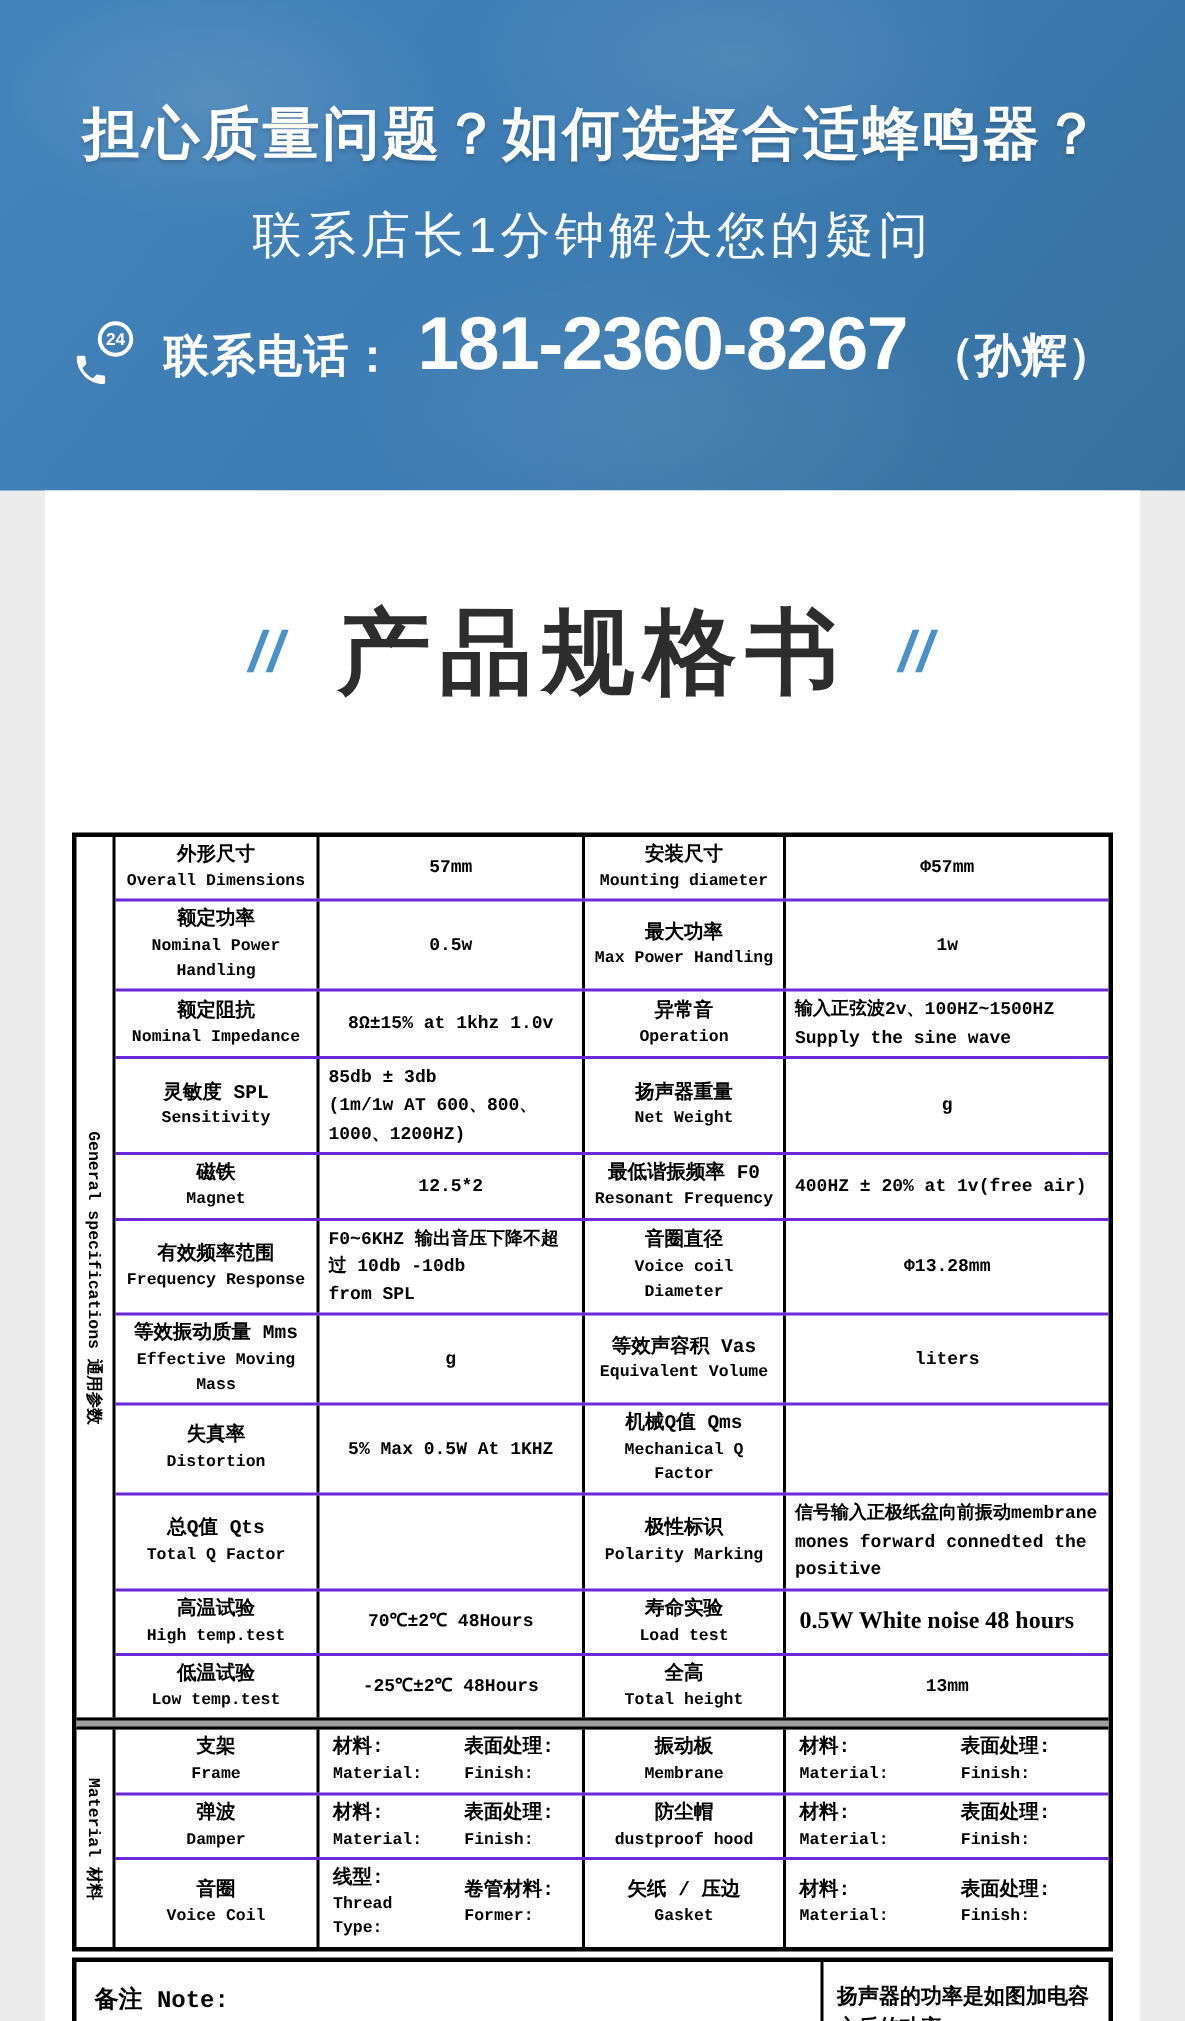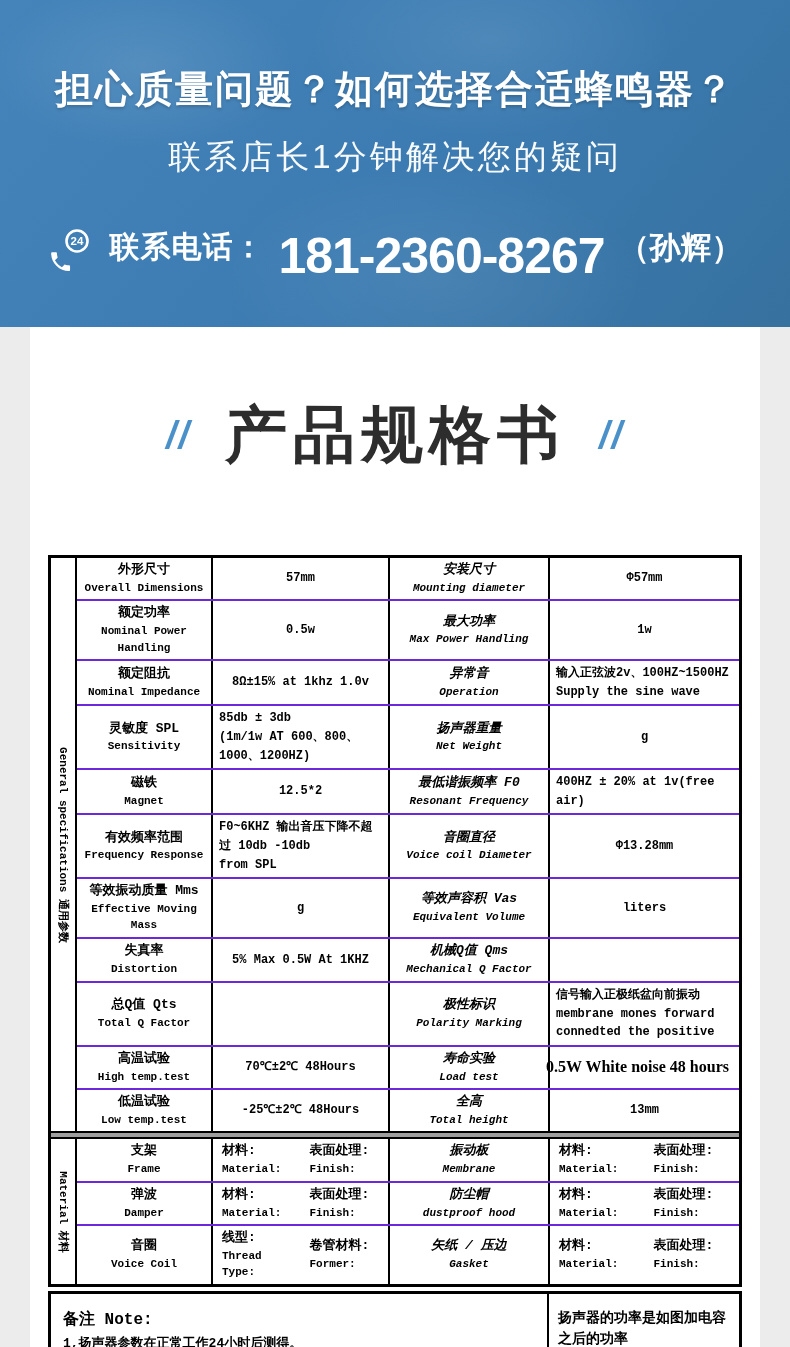--- a/index.html
+++ b/index.html
@@ -11,21 +11,21 @@
     width:790px; height:327px;
     background:
       radial-gradient(220px 120px at 18% 20%, rgba(255,255,255,0.10), rgba(255,255,255,0) 70%),
       radial-gradient(260px 140px at 62% 12%, rgba(255,255,255,0.09), rgba(255,255,255,0) 70%),
       radial-gradient(300px 160px at 55% 85%, rgba(255,255,255,0.07), rgba(255,255,255,0) 70%),
       linear-gradient(130deg,#4484ba 0%,#3c7bb1 55%,#36719f 100%);
     color:#fff; text-align:center; overflow:hidden;
   }
   .banner-title{ margin-top:64px; font-size:38px; font-weight:bold; letter-spacing:2px; text-shadow:0 2px 3px rgba(0,0,0,0.18); }
   .banner-subtitle{ margin-top:20px; font-size:33px; font-weight:normal; letter-spacing:3px; opacity:.96;text-align:center; }
-  .phone-row{ margin-top:47px; display:flex; align-items:flex-start; justify-content:center; gap:14px; }
+  .phone-row{ margin-top:20px; display:flex; align-items:flex-end; justify-content:center; gap:14px; }
   .phone-label{ font-size:30px; font-weight:bold; letter-spacing:1px; }
   .phone-number{ font-size:50px; font-weight:bold; letter-spacing:-1px; }
   .phone-contact{ font-size:31px; font-weight:bold; }
 
   
   .card{ width:730px; margin:0 auto; background:#fff; min-height:1020px; padding:0 18px 14px 18px; }
 
   .title-block{ padding-top:66px; text-align:center; display:flex; align-items:center; justify-content:center; gap:34px; }
   .title-decor{ font-size:38px; font-weight:bold; font-style:italic; color:#4a90c9; letter-spacing:2px; }
   .page-title{ font-size:62px; font-weight:bold; color:#2d2d2d; letter-spacing:6px; }
@@ -36,21 +36,21 @@
   .section{ display:flex; }
   .group-cell{ width:26px; border-right:2px solid #000; position:relative; flex:none; }
   .vlabel{ position:absolute; top:50%; left:50%; transform:translate(-50%,-50%) rotate(90deg); white-space:nowrap; font-size:11px; }
   .rows-wrap{ flex:1; min-width:0; }
   .row{ display:flex; }
   .row + .row{ border-top:2px solid #6d28d9; }
   .cell{ padding:3px 6px; display:flex; flex-direction:column; justify-content:center; align-items:center; text-align:center; min-width:0; }
   .cell.b-r{ border-right:2px solid #000; }
   .c-label1{ width:136px; flex:none; }
   .c-value1{ width:177px; flex:none; }
-  .c-label2{ width:160px; flex:none;font-style:italic; }
+  .c-label2{ width:134px; flex:none; }
   .c-value2{ flex:1; }
   .cn{ font-size:13px; line-height:1.45; }
   .en{ font-size:11px; line-height:1.5; }
   .val{ font-size:12px; line-height:1.55; white-space:pre-line; }
   .cell.left{ align-items:flex-start; text-align:left; }
   .cell[data-variant="big"] .val{
     font-family:"Liberation Serif","DejaVu Serif",serif; font-size:16px; white-space:nowrap; margin-left:-14px;
   }
   .r40{ min-height:38px; } .r58{ min-height:58px; } .r42{ min-height:42px; }
   .r46{ min-height:44px; } .r60{ min-height:60px; }

